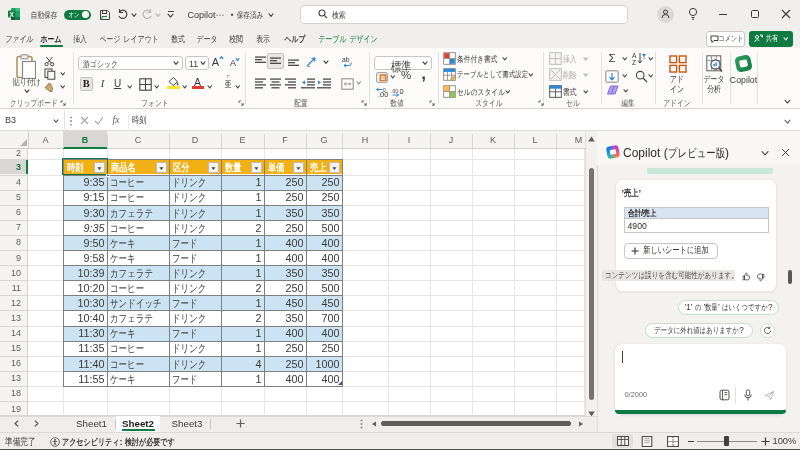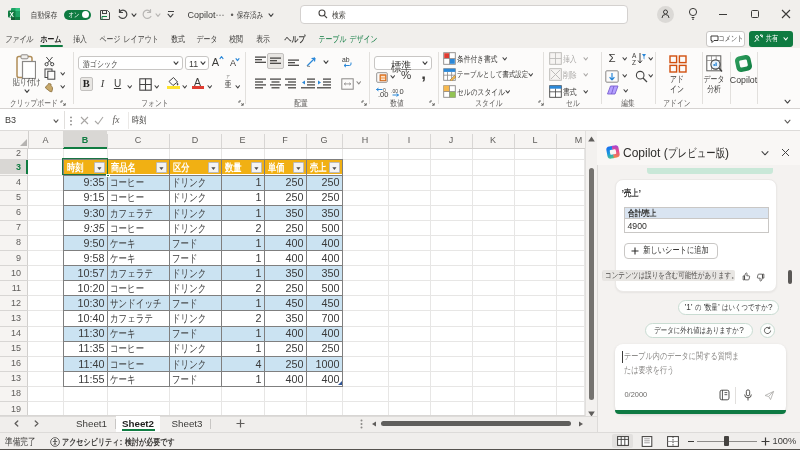--- a/index.html
+++ b/index.html
@@ -791,21 +791,21 @@
 <div style="position:absolute;right:538.5px;top:242.75000000000003px;transform:translateY(-50%);font-size:10.8px;color:#3a3a3a;font-weight:normal;white-space:nowrap;line-height:1;">1</div>
 <div style="position:absolute;right:496.5px;top:242.75000000000003px;transform:translateY(-50%);font-size:10.8px;color:#3a3a3a;font-weight:normal;white-space:nowrap;line-height:1;">400</div>
 <div style="position:absolute;right:460.5px;top:242.75000000000003px;transform:translateY(-50%);font-size:10.8px;color:#3a3a3a;font-weight:normal;white-space:nowrap;line-height:1;">400</div>
 <div style="position:absolute;right:695.5px;top:257.85px;transform:translateY(-50%);font-size:10.8px;color:#3a3a3a;font-weight:normal;white-space:nowrap;line-height:1;">9:58</div>
 <div style="position:absolute;left:109.5px;top:257.85px;transform:translateY(-50%);font-size:10.8px;color:#3a3a3a;font-weight:normal;white-space:nowrap;line-height:1;"><span style="display:inline-block;transform:scaleX(0.78);transform-origin:0 50%;margin-right:-7.1px;">ケーキ</span></div>
 <div style="position:absolute;left:172px;top:257.85px;transform:translateY(-50%);font-size:10.8px;color:#3a3a3a;font-weight:normal;white-space:nowrap;line-height:1;"><span style="display:inline-block;transform:scaleX(0.78);transform-origin:0 50%;margin-right:-7.1px;">フード</span></div>
 <div style="position:absolute;right:538.5px;top:257.85px;transform:translateY(-50%);font-size:10.8px;color:#3a3a3a;font-weight:normal;white-space:nowrap;line-height:1;">1</div>
 <div style="position:absolute;right:496.5px;top:257.85px;transform:translateY(-50%);font-size:10.8px;color:#3a3a3a;font-weight:normal;white-space:nowrap;line-height:1;">400</div>
 <div style="position:absolute;right:460.5px;top:257.85px;transform:translateY(-50%);font-size:10.8px;color:#3a3a3a;font-weight:normal;white-space:nowrap;line-height:1;">400</div>
 <div style="position:absolute;left:63px;top:265.1px;width:279px;height:15.1px;background:#cbe3f2;"></div>
-<div style="position:absolute;right:695.5px;top:272.95000000000005px;transform:translateY(-50%);font-size:10.8px;color:#3a3a3a;font-weight:normal;white-space:nowrap;line-height:1;">10:57</div>
+<div style="position:absolute;right:695.5px;top:272.95000000000005px;transform:translateY(-50%);font-size:10.8px;color:#3a3a3a;font-weight:normal;white-space:nowrap;line-height:1;">10:39</div>
 <div style="position:absolute;left:109.5px;top:272.95000000000005px;transform:translateY(-50%);font-size:10.8px;color:#3a3a3a;font-weight:normal;white-space:nowrap;line-height:1;"><span style="display:inline-block;transform:scaleX(0.78);transform-origin:0 50%;margin-right:-11.9px;">カフェラテ</span></div>
 <div style="position:absolute;left:172px;top:272.95000000000005px;transform:translateY(-50%);font-size:10.8px;color:#3a3a3a;font-weight:normal;white-space:nowrap;line-height:1;"><span style="display:inline-block;transform:scaleX(0.78);transform-origin:0 50%;margin-right:-9.5px;">ドリンク</span></div>
 <div style="position:absolute;right:538.5px;top:272.95000000000005px;transform:translateY(-50%);font-size:10.8px;color:#3a3a3a;font-weight:normal;white-space:nowrap;line-height:1;">1</div>
 <div style="position:absolute;right:496.5px;top:272.95000000000005px;transform:translateY(-50%);font-size:10.8px;color:#3a3a3a;font-weight:normal;white-space:nowrap;line-height:1;">350</div>
 <div style="position:absolute;right:460.5px;top:272.95000000000005px;transform:translateY(-50%);font-size:10.8px;color:#3a3a3a;font-weight:normal;white-space:nowrap;line-height:1;">350</div>
 <div style="position:absolute;right:695.5px;top:288.05px;transform:translateY(-50%);font-size:10.8px;color:#3a3a3a;font-weight:normal;white-space:nowrap;line-height:1;">10:20</div>
 <div style="position:absolute;left:109.5px;top:288.05px;transform:translateY(-50%);font-size:10.8px;color:#3a3a3a;font-weight:normal;white-space:nowrap;line-height:1;"><span style="display:inline-block;transform:scaleX(0.78);transform-origin:0 50%;margin-right:-9.5px;">コーヒー</span></div>
 <div style="position:absolute;left:172px;top:288.05px;transform:translateY(-50%);font-size:10.8px;color:#3a3a3a;font-weight:normal;white-space:nowrap;line-height:1;"><span style="display:inline-block;transform:scaleX(0.78);transform-origin:0 50%;margin-right:-9.5px;">ドリンク</span></div>
 <div style="position:absolute;right:538.5px;top:288.05px;transform:translateY(-50%);font-size:10.8px;color:#3a3a3a;font-weight:normal;white-space:nowrap;line-height:1;">2</div>
 <div style="position:absolute;right:496.5px;top:288.05px;transform:translateY(-50%);font-size:10.8px;color:#3a3a3a;font-weight:normal;white-space:nowrap;line-height:1;">250</div>
@@ -966,21 +966,20 @@
 <div style="position:absolute;left:699px;top:330.5px;transform:translate(-50%,-50%);font-size:8.2px;color:#3a3a3a;font-weight:normal;white-space:nowrap;line-height:1;"><span style="display:inline-block;transform:scaleX(0.78);transform-origin:0 50%;margin-right:-23.5px;">データに外れ値はありますか</span>?</div>
 <div style="position:absolute;left:759.5px;top:322.5px;width:15.5px;height:15.3px;background:#fdfefd;border:1px solid #c9dcd2;border-radius:8px;"></div>
 <div style="position:absolute;left:763px;top:326px;width:8.5px;height:8.5px;">
       <svg width="9" height="9" viewBox="0 0 16 16">
         <path d="M13.5 8 a5.5 5.5 0 1 1 -1.6 -3.9 M12 1 v3.3 h-3.3" fill="none" stroke="#3c3b39" stroke-width="1.4"></path>
       </svg>
     </div>
 <div style="position:absolute;left:614.5px;top:343.5px;width:171px;height:70px;background:#fff;border-radius:8px;box-shadow:0 1px 3px rgba(0,0,0,0.12);"></div>
 <div style="position:absolute;left:614.5px;top:409.5px;width:171px;height:4px;background:#0e7a43;border-radius:0 0 8px 8px;"></div>
 <div style="position:absolute;left:621.5px;top:351px;width:1.2px;height:12px;background:#3c3b39;"></div>
-<div style="position:absolute;left:624px;top:350px;width:158px;font-size:9.1px;line-height:13.5px;color:#8a8886;"><span style="display:inline-block;transform:scaleX(0.78);transform-origin:0 50%;margin-right:-32.0px;">テーブル内のデータに関する質問ま</span><br><span style="display:inline-block;transform:scaleX(0.78);transform-origin:0 50%;margin-right:-14.0px;">たは要求を行う</span></div>
 <div style="position:absolute;left:624.5px;top:390.5px;font-size:7.4px;color:#6e6c6a;white-space:nowrap;line-height:1;">0/2000</div>
 <div style="position:absolute;left:719px;top:389px;width:11px;height:11.5px;">
       <svg width="11" height="12" viewBox="0 0 16 17">
         <rect x="1.5" y="1.5" width="13" height="14" rx="2.5" fill="none" stroke="#3c3b39" stroke-width="1.3"></rect>
         <path d="M5 1.5 V15.5 M8 5 h4 M8 8 h4" stroke="#3c3b39" stroke-width="1.2"></path>
       </svg>
     </div>
 <div style="position:absolute;left:734.5px;top:387px;width:1px;height:17px;background:#e1dfdd;"></div>
 <div style="position:absolute;left:744px;top:388.5px;width:8px;height:12.5px;">
       <svg width="8" height="13" viewBox="0 0 12 19">

